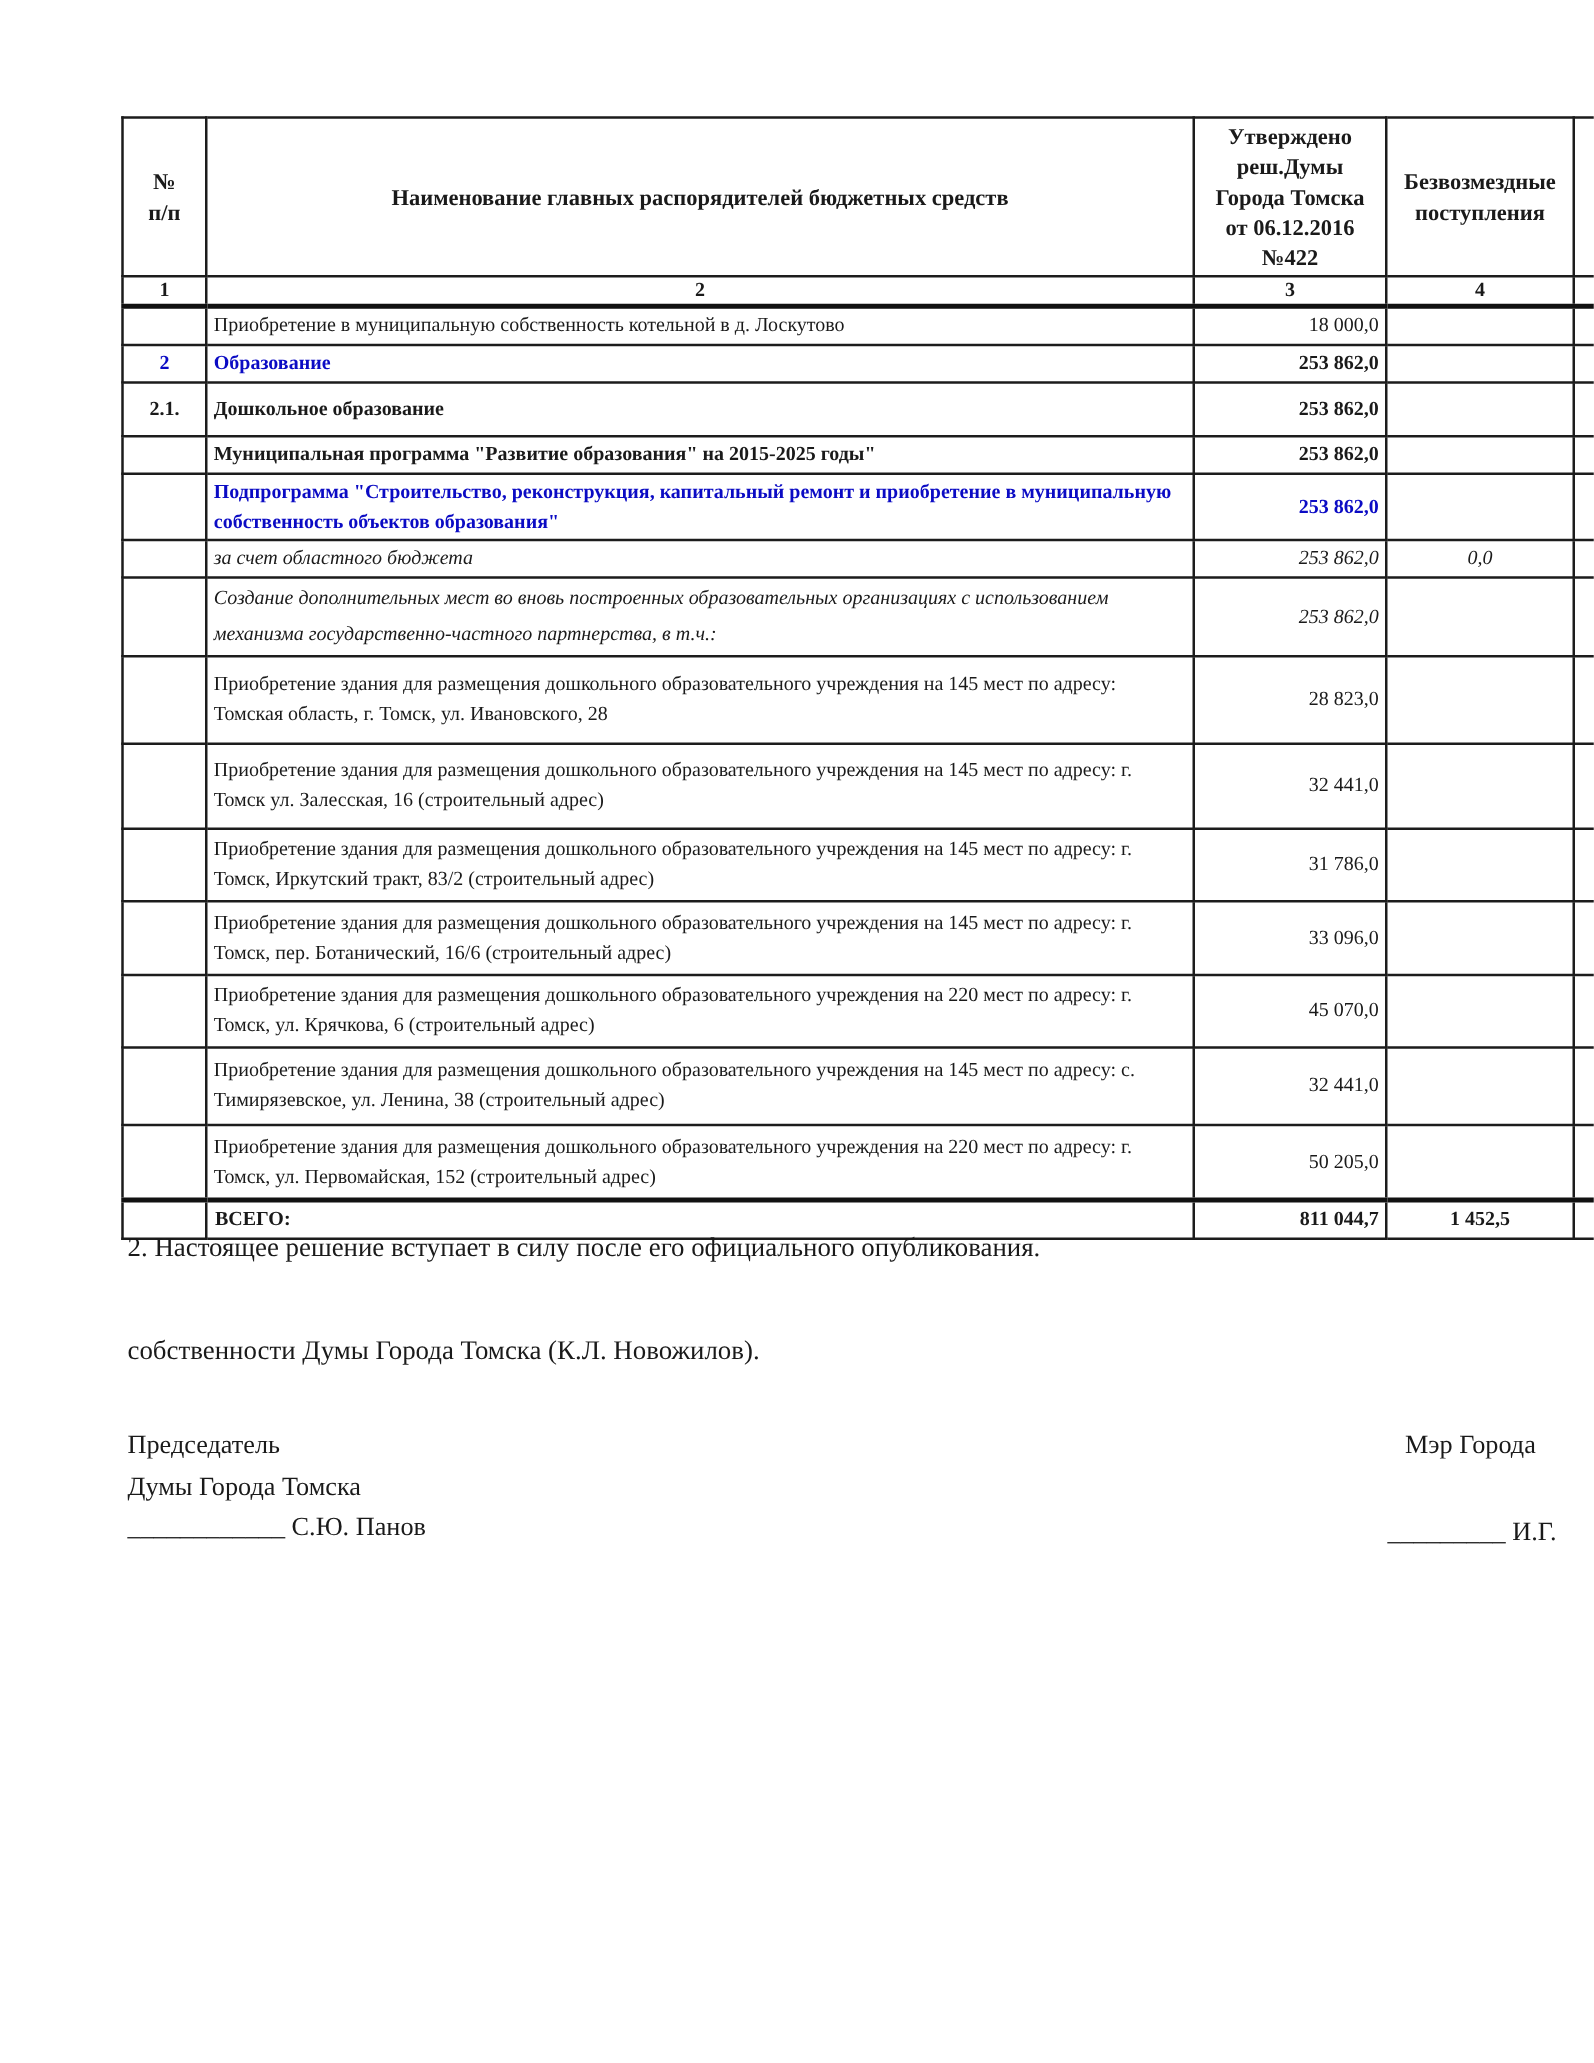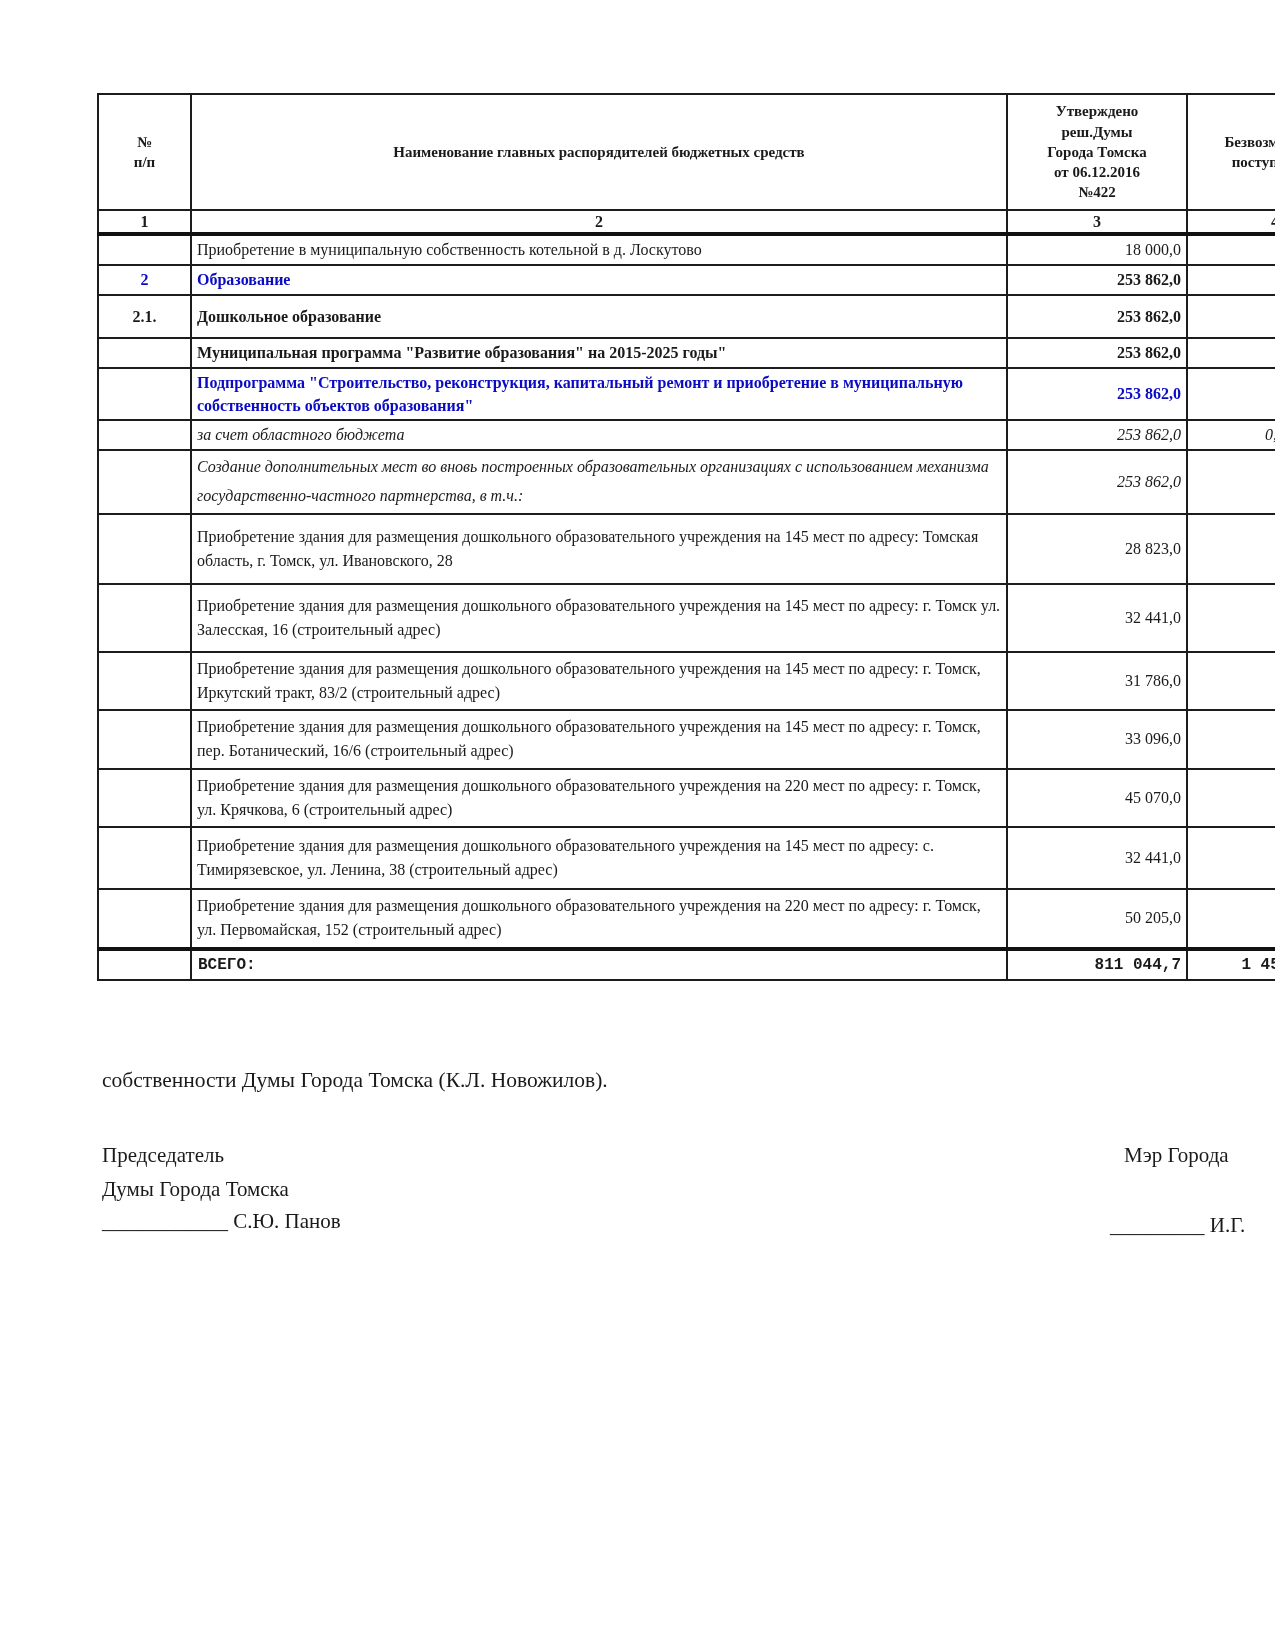--- a/index.html
+++ b/index.html
@@ -30,33 +30,33 @@
   }
   td.c-num{width:59px;text-align:center;padding:2px 2px;}
   td.c-name{width:782px;text-align:left;padding-left:6px;padding-right:10px;}
   td.c-v3{width:146px;text-align:right;padding-right:8px;white-space:nowrap;}
   td.c-v4{width:142px;text-align:center;padding-right:15px;white-space:nowrap;}
   td.c-v5{width:104px;}
 
   tr.hdr td{
     font-weight:bold;text-align:center;
     white-space:pre-line;
-    line-height:1.35;font-size:15px;
-    height:110px;padding:2px 16px;
+    line-height:1.35;font-size:18px;
+    height:110px;padding:2px 3px;
   }
   tr.hdr td.c-v5{text-align:left;padding-left:40px;white-space:nowrap;}
   tr.nums td{
     font-weight:bold;text-align:center;height:19px;
     line-height:1.1;padding:1px 2px;
     border-bottom:4px solid #111;
   }
   .b{font-weight:bold;}
   .blue{color:#0b0bc4;}
   .it{font-style:italic;border-radius:15px;}
-  tr.total td{border-top:4px solid #111;font-weight:bold;font-family:Liberation Mono, monospace;}
+  tr.total td{border-top:4px solid #111;font-weight:bold;}
   tr.total td.c-name{padding-left:6px;}
 
   
   .para{
     position:absolute;left:102px;
     font-size:21.5px;line-height:40px;
     white-space:nowrap;
   }
   
   .sig{position:absolute;font-size:21px;line-height:34px;white-space:nowrap;}
@@ -208,20 +208,21 @@
         <td class="c-num"></td>
         <td class="c-name">ВСЕГО:</td>
         <td class="c-v3">811 044,7</td>
         <td class="c-v4">1 452,5</td>
         <td class="c-v5"></td>
       </tr>
     </tbody>
       </table>
   </div>
 
+  <div class="para" style="top:978px;">2. Настоящее решение вступает в силу после его официального опубликования.</div>
   <div class="para" style="top:1060px;">собственности Думы Города Томска (К.Л. Новожилов).</div>
 
   <div class="sig" style="left:102px;top:1138px;">Председатель</div>
   <div class="sig" style="left:102px;top:1172px;">Думы Города Томска</div>
   <div class="sig" style="left:102px;top:1204px;">____________ С.Ю. Панов</div>
 
   <div class="sig" style="left:1124px;top:1138px;text-align:right;">Мэр Города</div>
   <div class="sig" style="left:1110px;top:1208px;">_________ И.Г.</div>
 
 </div>

